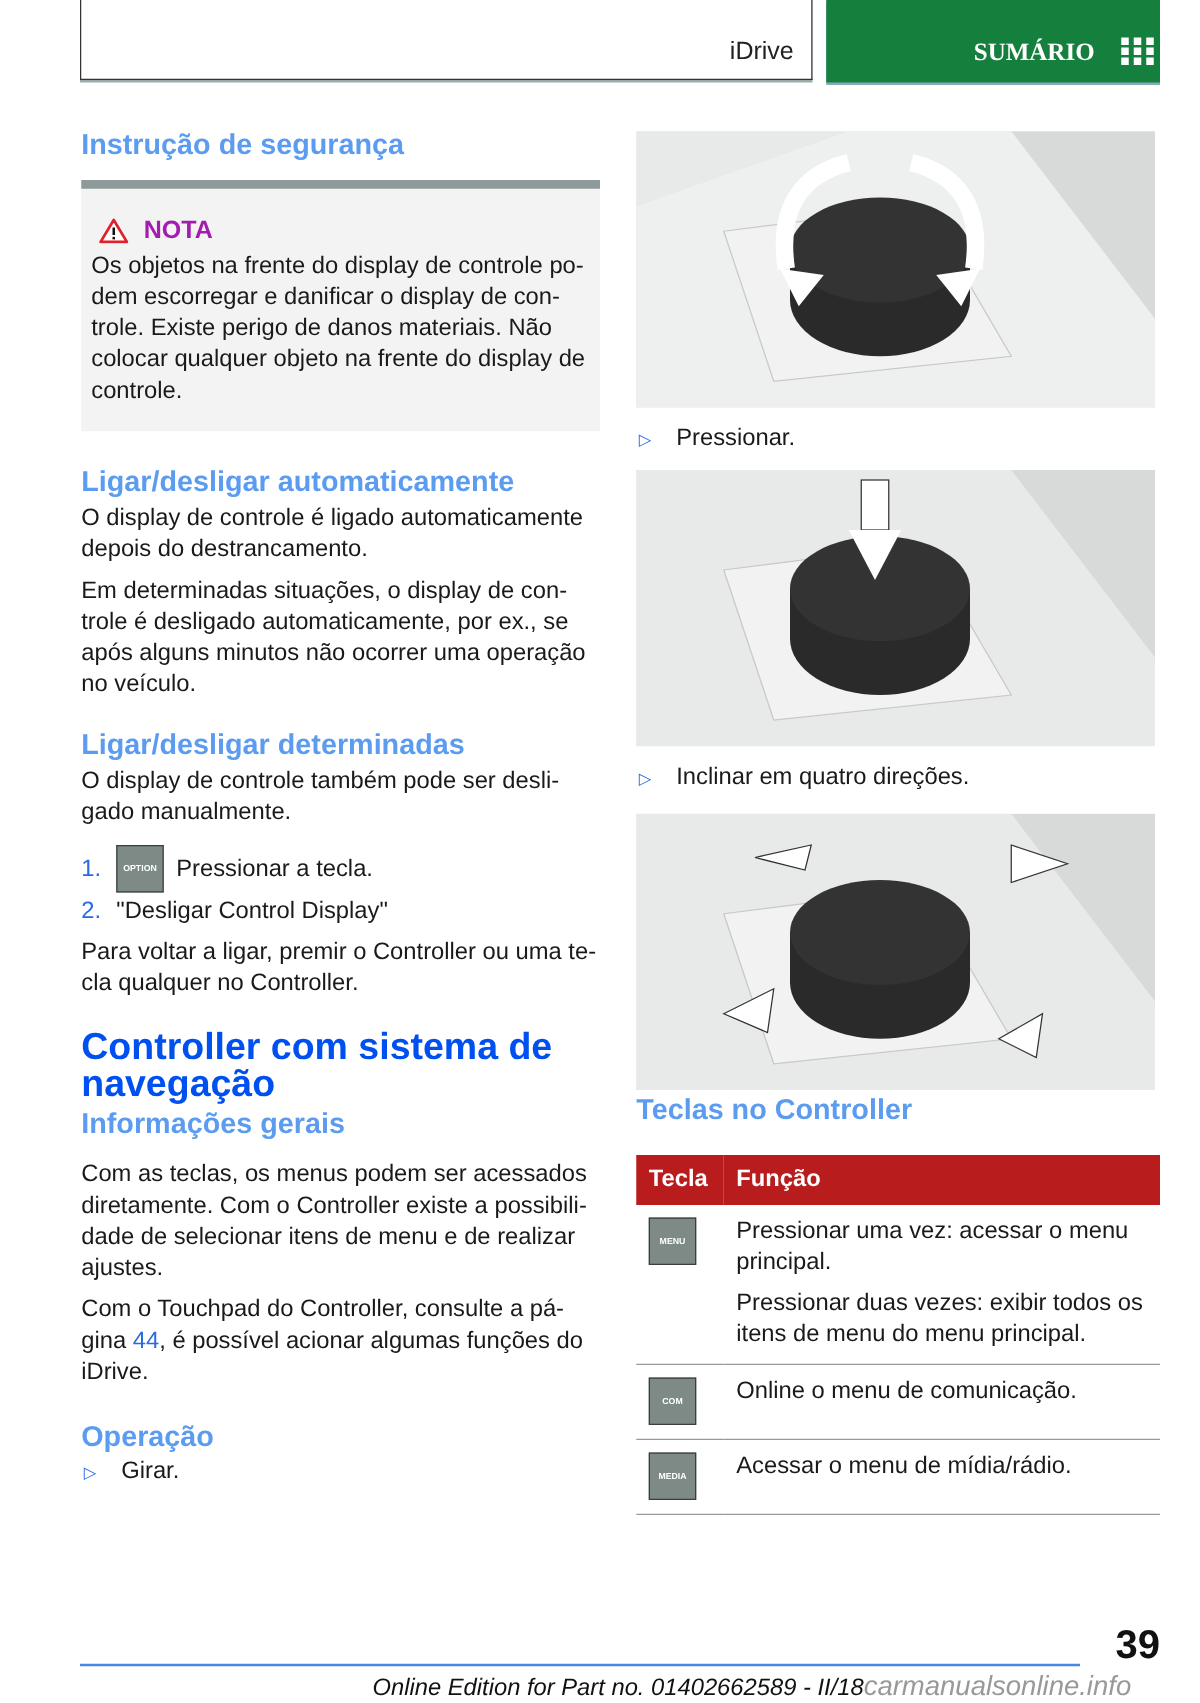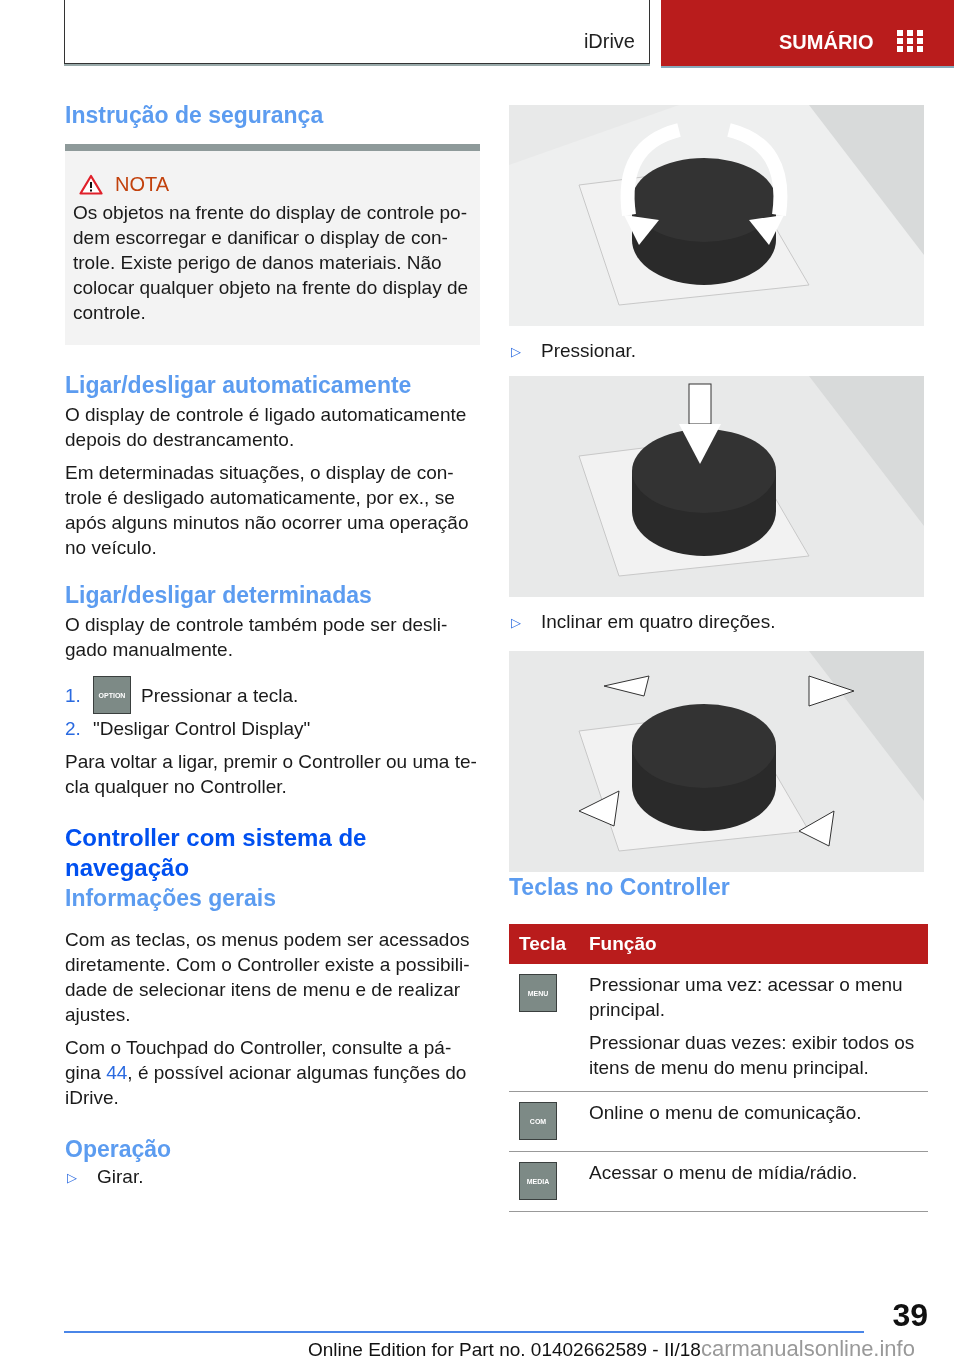--- a/index.html
+++ b/index.html
@@ -9,45 +9,45 @@
     }
     .hdr-box {
       position: absolute; left: 64px; top: -2px; width: 586px; height: 66px;
       border: 1.5px solid #333; border-top: none; background: #fff;
       box-shadow: 0 2px 0 #9aa;
     }
     .hdr-title {
       position: absolute; right: 14px; bottom: 10px; font-size: 20px; color: #222;
     }
     .hdr-sum {
-      position: absolute; left: 661px; top: 0; width: 293px; height: 66px;
-      background: #b91c1c; box-shadow: 0 2px 0 #8ab;
+      position: absolute; left: 661px; top: 0; width: 267px; height: 66px;
+      background: #15803d; box-shadow: 0 2px 0 #8ab; font-family: Liberation Serif, serif;
     }
     .hdr-sum-label {
       position: absolute; left: 118px; bottom: 12px; color: #fff; font-weight: bold; font-size: 20px;
     }
     .grid-icon {
       position: absolute; left: 236px; top: 30px; width: 26px; height: 22px;
       display: grid; grid-template-columns: repeat(3, 6px); grid-template-rows: repeat(3, 6px); gap: 2px 4px;
     }
     .grid-icon span { background: #fff; display: block; }
 
     .col-left { position: absolute; left: 65px; top: 100px; width: 415px; }
     .col-right { position: absolute; left: 509px; top: 105px; width: 419px; }
 
     h2.h-light { color: #5c9cf0; font-size: 23px; font-weight: bold; line-height: 30px; }
-    h1.h-dark { color: #0050f0; font-size: 24px; font-weight: bold; line-height: 30px; }
+    h1.h-dark { color: #0050f0; font-size: 30px; font-weight: bold; line-height: 30px; }
     p.body { font-size: 19px; line-height: 25px; color: #1a1a1a; }
 
     .note {
       margin-top: 14px; background: #f3f3f3; border-top: 7px solid #8e9a9a;
       padding: 22px 8px 20px 8px;
     }
     .note-head { display: flex; align-items: center; gap: 12px; margin-left: 6px; margin-bottom: 4px; }
-    .note-title { font-weight: normal; font-size: 20px; color: #c2410c; }
+    .note-title { font-weight: bold; font-size: 20px; color: #a21caf; }
 
     .list-row { display: flex; align-items: center; font-size: 19px; line-height: 25px; }
     .num { color: #2a6ae0; width: 28px; }
     .keycap {
       display: inline-flex; align-items: center; justify-content: center;
       background: #7d8a86; border: 1.5px solid #3a3f3e; color: #fff; font-size: 7px; font-weight: bold;
     }
     .bullet { display: flex; align-items: center; font-size: 19px; }
     .tri { color: #2a6ae0; font-size: 13px; width: 32px; padding-left: 2px; }
 
@@ -57,21 +57,21 @@
     table.keys th {
       background: #b91c1c; color: #fff; text-align: left; font-size: 19px; font-weight: bold;
       padding: 9px 10px 9px 10px; height: 40px;
     }
     table.keys td { vertical-align: top; font-size: 19px; line-height: 25px; padding: 8px 6px 11px 10px; border-bottom: 1.5px solid #999; }
     table.keys td.k { width: 70px; padding: 10px 0 0 10px; }
     .link { color: #2a6ae0; }
 
     .footer-line { position: absolute; left: 64px; top: 1331px; width: 800px; height: 2px; background: #4a86e8; }
     .page-num { position: absolute; right: 32px; top: 1297px; font-size: 32px; font-weight: bold; color: #111; }
-    .footer-txt { position: absolute; left: 308px; top: 1336px; font-size: 19px; color: #111; white-space: nowrap; }
+    .footer-txt { position: absolute; left: 298px; top: 1336px; font-size: 19px; color: #111; white-space: nowrap; font-style: italic; }
     .footer-wm { color: #999; font-size: 22px; }
   </style>
 </head>
 <body>
 
 <div class="hdr-box">
   <span class="hdr-title">iDrive</span>
 </div>
 <div class="hdr-sum">
   <span class="hdr-sum-label">SUMÁRIO</span>

